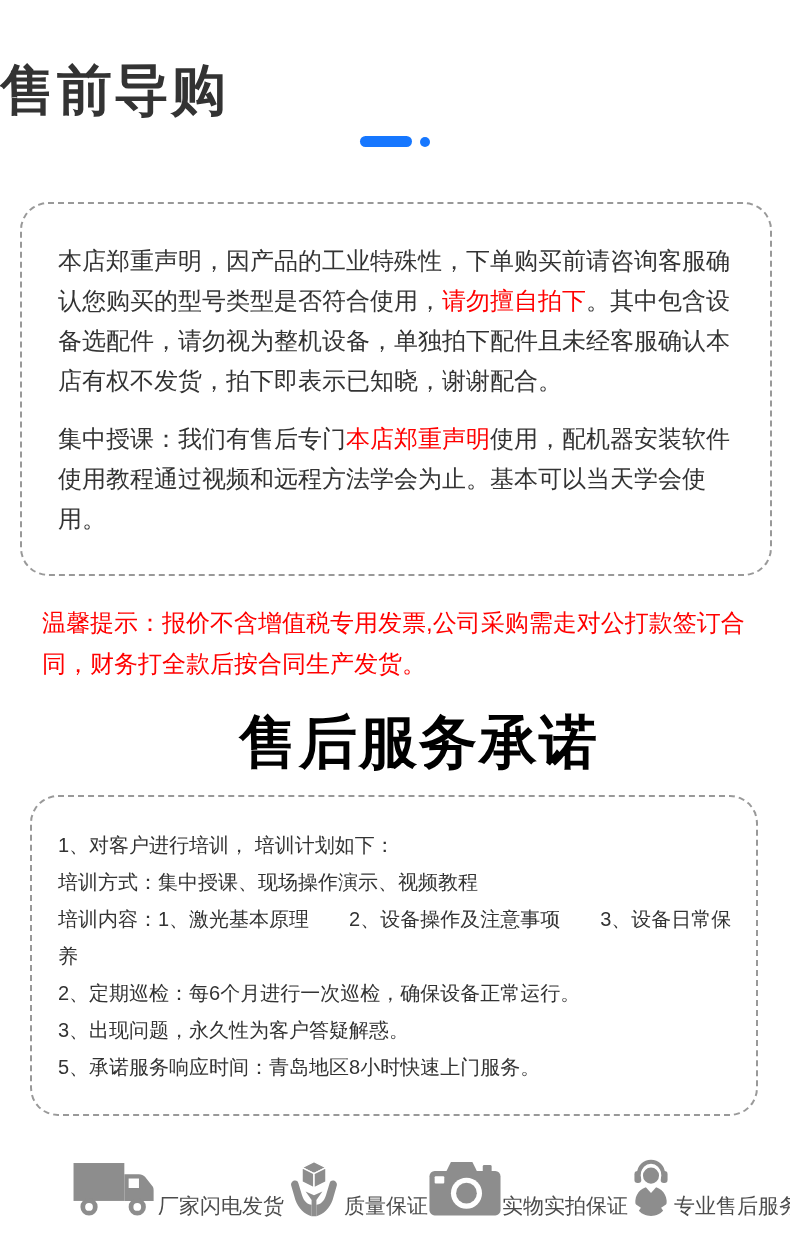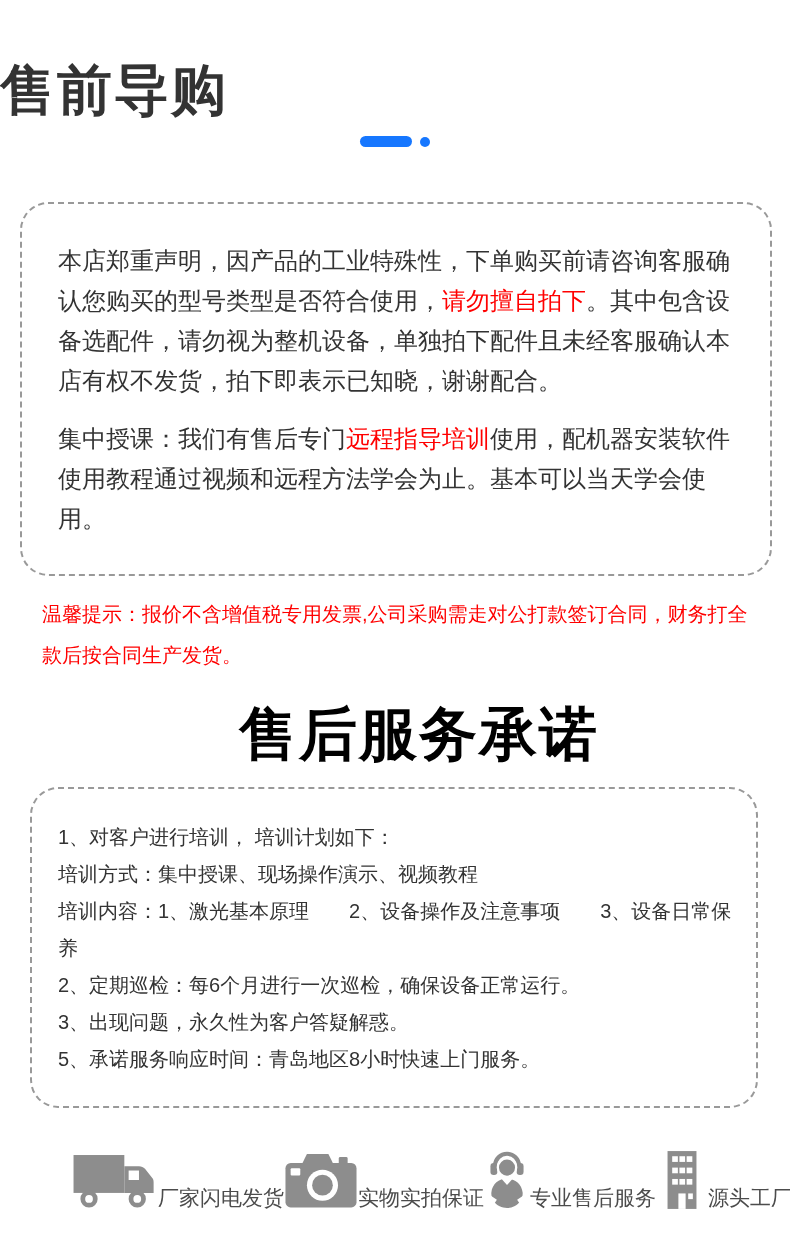--- a/index.html
+++ b/index.html
@@ -51,23 +51,23 @@
     font-size: 24px;
     line-height: 40px;
     color: #333333;
   }
   .notice-box p { margin: 12px; }
   .notice-box p + p { margin-top: 18px; }
   .red-inline { color: #ff0000; }
 
   
   .tips {
-    margin: 18px 34px 0 42px;
+    margin: 26px 34px 0 42px;
     color: #ff0000;
-    font-size: 20px;
+    font-size: 24px;
     line-height: 41px;
   }
 
   .title-aftersale {
     margin-top: 26px;
     text-align: center;
     font-size: 58px;
     font-weight: 800;
     color: #000000;
     letter-spacing: 2px;
@@ -119,21 +119,21 @@
 <div class="page">
 
   <div class="title-presale">售前导购</div>
   <div class="divider">
     <span class="bar"></span>
     <span class="dot"></span>
   </div>
 
   <div class="notice-box">
     <p><span>本店郑重声明，因产品的工业特殊性，下单购买前请咨询客服确认您购买的型号类型是否符合使用，</span><span class="red-inline">请勿擅自拍下</span><span>。其中包含设备选配件，请勿视为整机设备，单独拍下配件且未经客服确认本店有权不发货，拍下即表示已知晓，谢谢配合。</span></p>
-    <p><span>集中授课：我们有售后专门</span><span class="red-inline">远程指导培训</span><span>使用，配机器安装软件使用教程通过视频和远程方法学会为止。基本可以当天学会使用。</span></p>
+    <p><span>集中授课：我们有售后专门</span><span class="red-inline">本店郑重声明</span><span>使用，配机器安装软件使用教程通过视频和远程方法学会为止。基本可以当天学会使用。</span></p>
   </div>
 
   <div class="tips">温馨提示：报价不含增值税专用发票,公司采购需走对公打款签订合同，财务打全款后按合同生产发货。</div>
 
   <div class="title-aftersale">售后服务承诺</div>
 
   <div class="service-box">
     <p>1、对客户进行培训， 培训计划如下：</p>
     <p>培训方式：集中授课、现场操作演示、视频教程</p>
     <p>培训内容：1、激光基本原理　　2、设备操作及注意事项　　3、设备日常保养</p>
@@ -152,20 +152,37 @@
           <rect x="67" y="25" width="12" height="11" fill="#ffffff"></rect>
           <circle cx="21" cy="58" r="10"></circle>
           <circle cx="21" cy="58" r="4.5" fill="#ffffff"></circle>
           <circle cx="77" cy="58" r="10"></circle>
           <circle cx="77" cy="58" r="4.5" fill="#ffffff"></circle>
         </svg>
       </div>
       <div class="label">厂家闪电发货</div>
     </div>
 
+    <div class="feature">
+      <div class="icon-wrap">
+        <svg width="60" height="62" viewBox="0 0 100 100" xmlns="http://www.w3.org/2000/svg">
+          <g fill="#8d8d8d">
+            <path d="M46 97 C34 94 24 84 19 70 L12 46 C10 38 22 34 24 42 L30 62 C33 72 39 77 46 78 Z"></path>
+            <path d="M54 97 C66 94 76 84 81 70 L88 46 C90 38 78 34 76 42 L70 62 C67 72 61 77 54 78 Z"></path>
+            <path d="M46 97 L46 70 L36 56 L50 62 L64 56 L54 70 L54 97 Z"></path>
+          </g>
+          <g fill="#8d8d8d" stroke="#ffffff" stroke-width="2.5" stroke-linejoin="round">
+            <path d="M50 6 L70 16 L50 26 L30 16 Z"></path>
+            <path d="M30 16 L50 26 L50 50 L30 40 Z"></path>
+            <path d="M70 16 L50 26 L50 50 L70 40 Z"></path>
+          </g>
+        </svg>
+      </div>
+      <div class="label">质量保证</div>
+    </div>
 
     <div class="feature">
       <div class="icon-wrap">
         <svg width="74" height="58" viewBox="0 0 100 78" fill="#8d8d8d" xmlns="http://www.w3.org/2000/svg">
           <path d="M24 18 L31 4 H60 L67 18 Z"></path>
           <rect x="74" y="8" width="12" height="10" rx="2"></rect>
           <rect x="2" y="16" width="96" height="60" rx="7"></rect>
           <rect x="9" y="23" width="13" height="10" rx="1.5" fill="#ffffff"></rect>
           <circle cx="52" cy="46" r="21" fill="#ffffff"></circle>
           <circle cx="52" cy="46" r="14" fill="#8d8d8d"></circle>

